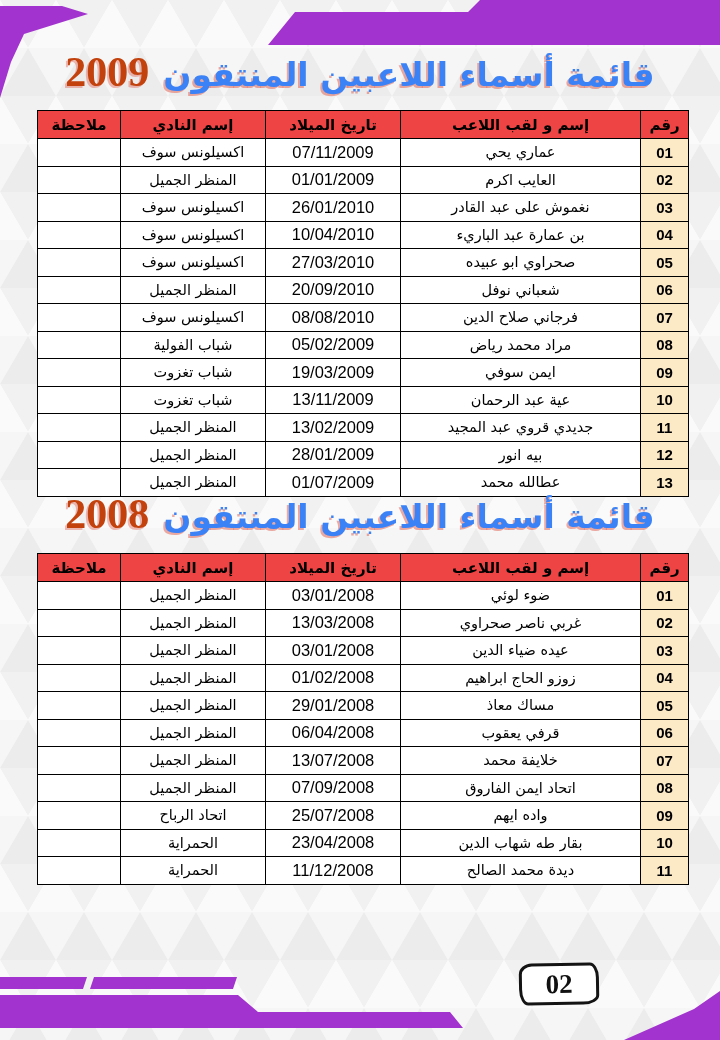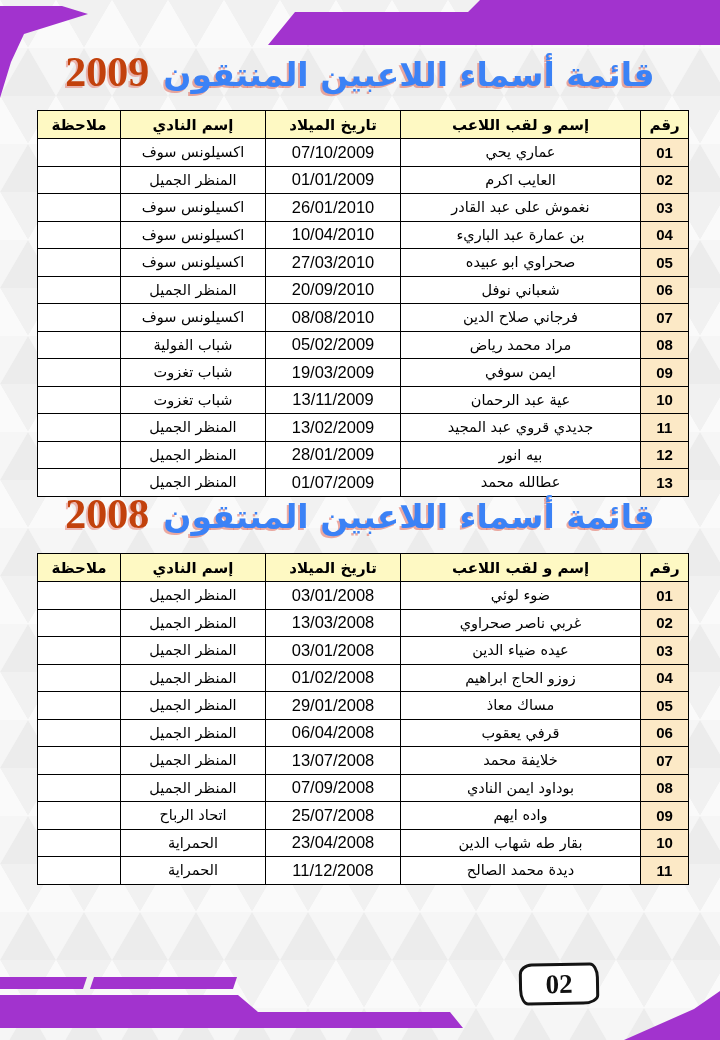--- a/index.html
+++ b/index.html
@@ -20,21 +20,21 @@
   #title1{top:48px;}
   #title2{top:490px;}
 
   
   table{position:absolute;left:37px;width:651px;border-collapse:collapse;direction:rtl;
         table-layout:fixed;background:#fff;}
   #table1{top:110px;}
   #table2{top:553px;}
   th,td{border:1.5px solid #000;padding:0 4px;text-align:center;vertical-align:middle;
         overflow:hidden;white-space:nowrap;}
-  thead th{height:27px;background:#fef9c3;font-weight:bold;font-size:15px;color:#000;}
+  thead th{height:27px;background:#ef4444;font-weight:bold;font-size:15px;color:#000;}
   td{height:26.5px;font-size:14.5px;color:#000;}
   td.c-num{background:#FCE9C6;font-family:"Liberation Sans",sans-serif;font-weight:bold;font-size:15px;margin-left:19px;}
   td.c-dob{font-family:"Liberation Sans",sans-serif;font-size:16.5px;}
 
   
   .badge{position:absolute;left:519px;top:963px;width:74px;height:36px;z-index:3;
          border:3.5px solid #141414;border-radius:13px 9px 16px 9px / 11px 15px 9px 16px;
          background:#fff;display:flex;align-items:center;justify-content:center;
          transform:rotate(-1deg);
          font-family:"Liberation Serif",serif;font-weight:bold;font-size:27px;color:#111;}
@@ -89,21 +89,21 @@
           <th>إسم و لقب اللاعب</th>
           <th>تاريخ الميلاد</th>
           <th>إسم النادي</th>
           <th>ملاحظة</th>
         </tr>
       </thead>
       <tbody id="t1-body">
           <tr>
             <td class="c-num">01</td>
             <td class="c-player">عماري  يحي</td>
-            <td class="c-dob">07/10/2009</td>
+            <td class="c-dob">07/11/2009</td>
             <td class="c-club">اكسيلونس سوف</td>
             <td class="c-note"></td>
           </tr>
           <tr>
             <td class="c-num">02</td>
             <td class="c-player">العايب  اكرم</td>
             <td class="c-dob">01/01/2009</td>
             <td class="c-club">المنظر الجميل</td>
             <td class="c-note"></td>
           </tr>
@@ -254,21 +254,21 @@
           </tr>
           <tr>
             <td class="c-num">07</td>
             <td class="c-player">خلايفة محمد</td>
             <td class="c-dob">13/07/2008</td>
             <td class="c-club">المنظر الجميل</td>
             <td class="c-note"></td>
           </tr>
           <tr>
             <td class="c-num">08</td>
-            <td class="c-player">بوداود  ايمن  النادي</td>
+            <td class="c-player">اتحاد  ايمن  الفاروق</td>
             <td class="c-dob">07/09/2008</td>
             <td class="c-club">المنظر الجميل</td>
             <td class="c-note"></td>
           </tr>
           <tr>
             <td class="c-num">09</td>
             <td class="c-player">واده  ايهم</td>
             <td class="c-dob">25/07/2008</td>
             <td class="c-club">اتحاد الرباح</td>
             <td class="c-note"></td>

